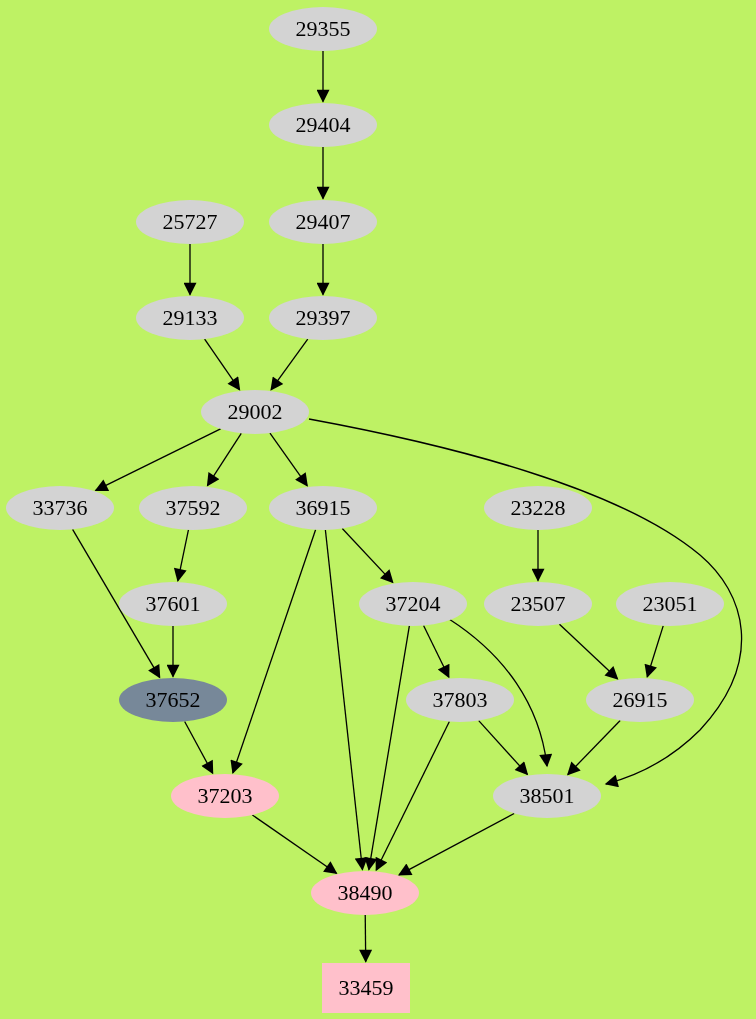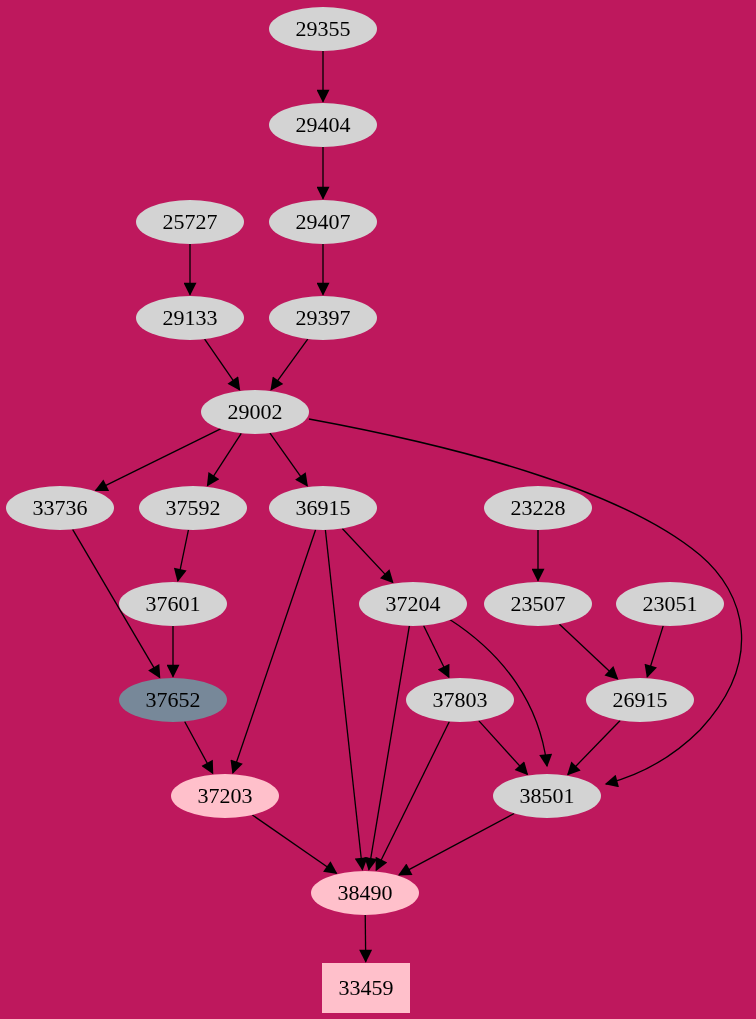--- a/index.html
+++ b/index.html
@@ -4,21 +4,21 @@
 <style>
   html, body {
     margin: 0;
     padding: 0;
     background: #ffffff;
   }
   .canvas {
     position: relative;
     width: 756px;
     height: 1019px;
-    background: #be185d;
+    background: #bef264;
     overflow: hidden;
   }
   svg text {
     font-family: "Liberation Serif", "DejaVu Serif", serif;
     font-size: 22px;
     fill: #000000;
     text-anchor: middle;
   }
   .edge {
     fill: none;

